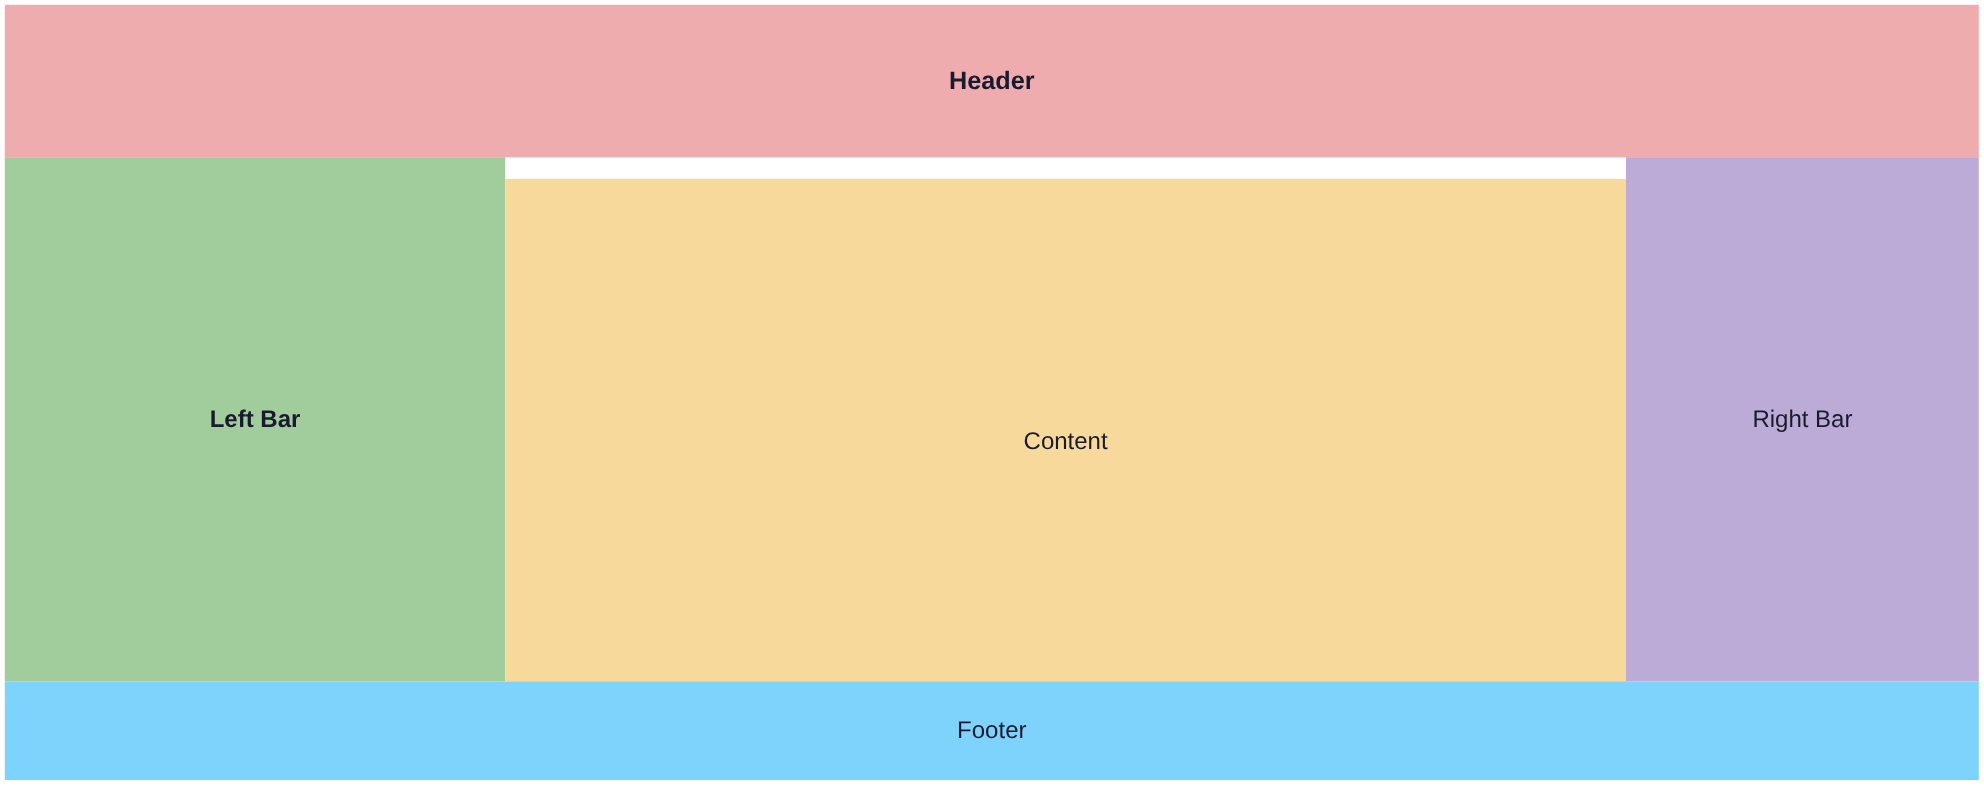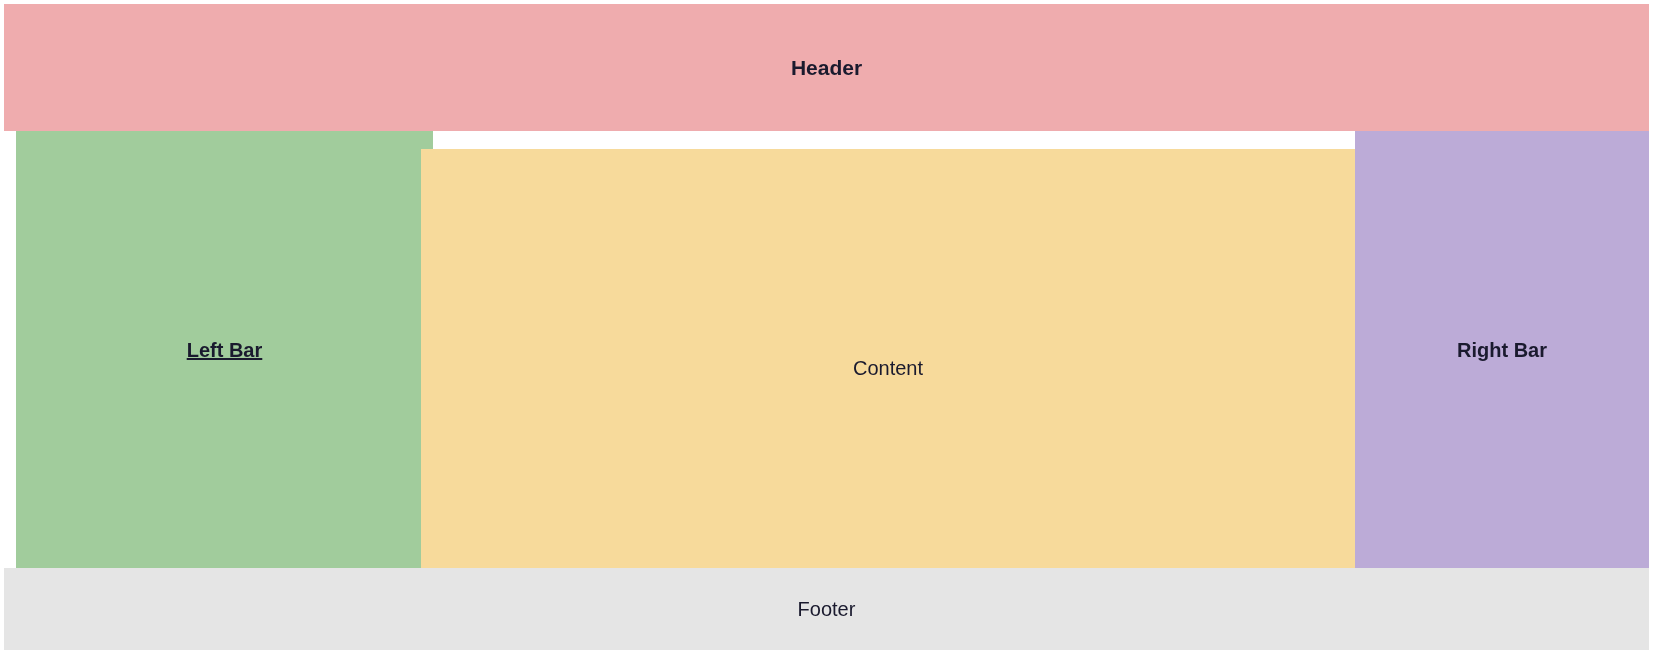--- a/index.html
+++ b/index.html
@@ -48,25 +48,24 @@
     width: 1645px;
     height: 127px;
   }
   #header .region-label {
     font-size: 21px;
     font-weight: 700;
   }
 
   
   #left-bar {
-    left: 16px;
+    left: 4px;
     top: 131px;
     width: 417px;
     height: 437px;
-    text-decoration: underline;
   }
   #left-bar .region-label {
     font-size: 20px;
     font-weight: 700;
   }
 
   
   #content {
     left: 421px;
     top: 131px;
@@ -80,21 +79,21 @@
 
   
   #right-bar {
     left: 1355px;
     top: 131px;
     width: 294px;
     height: 437px;
   }
   #right-bar .region-label {
     font-size: 20px;
-    font-weight: 700;
+    font-weight: 400;
   }
 
   
   #footer {
     left: 4px;
     top: 568px;
     width: 1645px;
     height: 82px;
   }
   #footer .region-label {
@@ -116,17 +115,17 @@
   </div>
 
   <div class="region" id="content" style="background: rgb(247, 218, 155); margin-top: 18px;">
     <span class="region-label">Content</span>
   </div>
 
   <div class="region" id="right-bar" style="background: rgb(188, 171, 215);">
     <span class="region-label">Right Bar</span>
   </div>
 
-  <div class="region" id="footer" style="background: #e5e5e5;">
+  <div class="region" id="footer" style="background: #7dd3fc;">
     <span class="region-label">Footer</span>
   </div>
 
 </div>
 
 </body></html>

